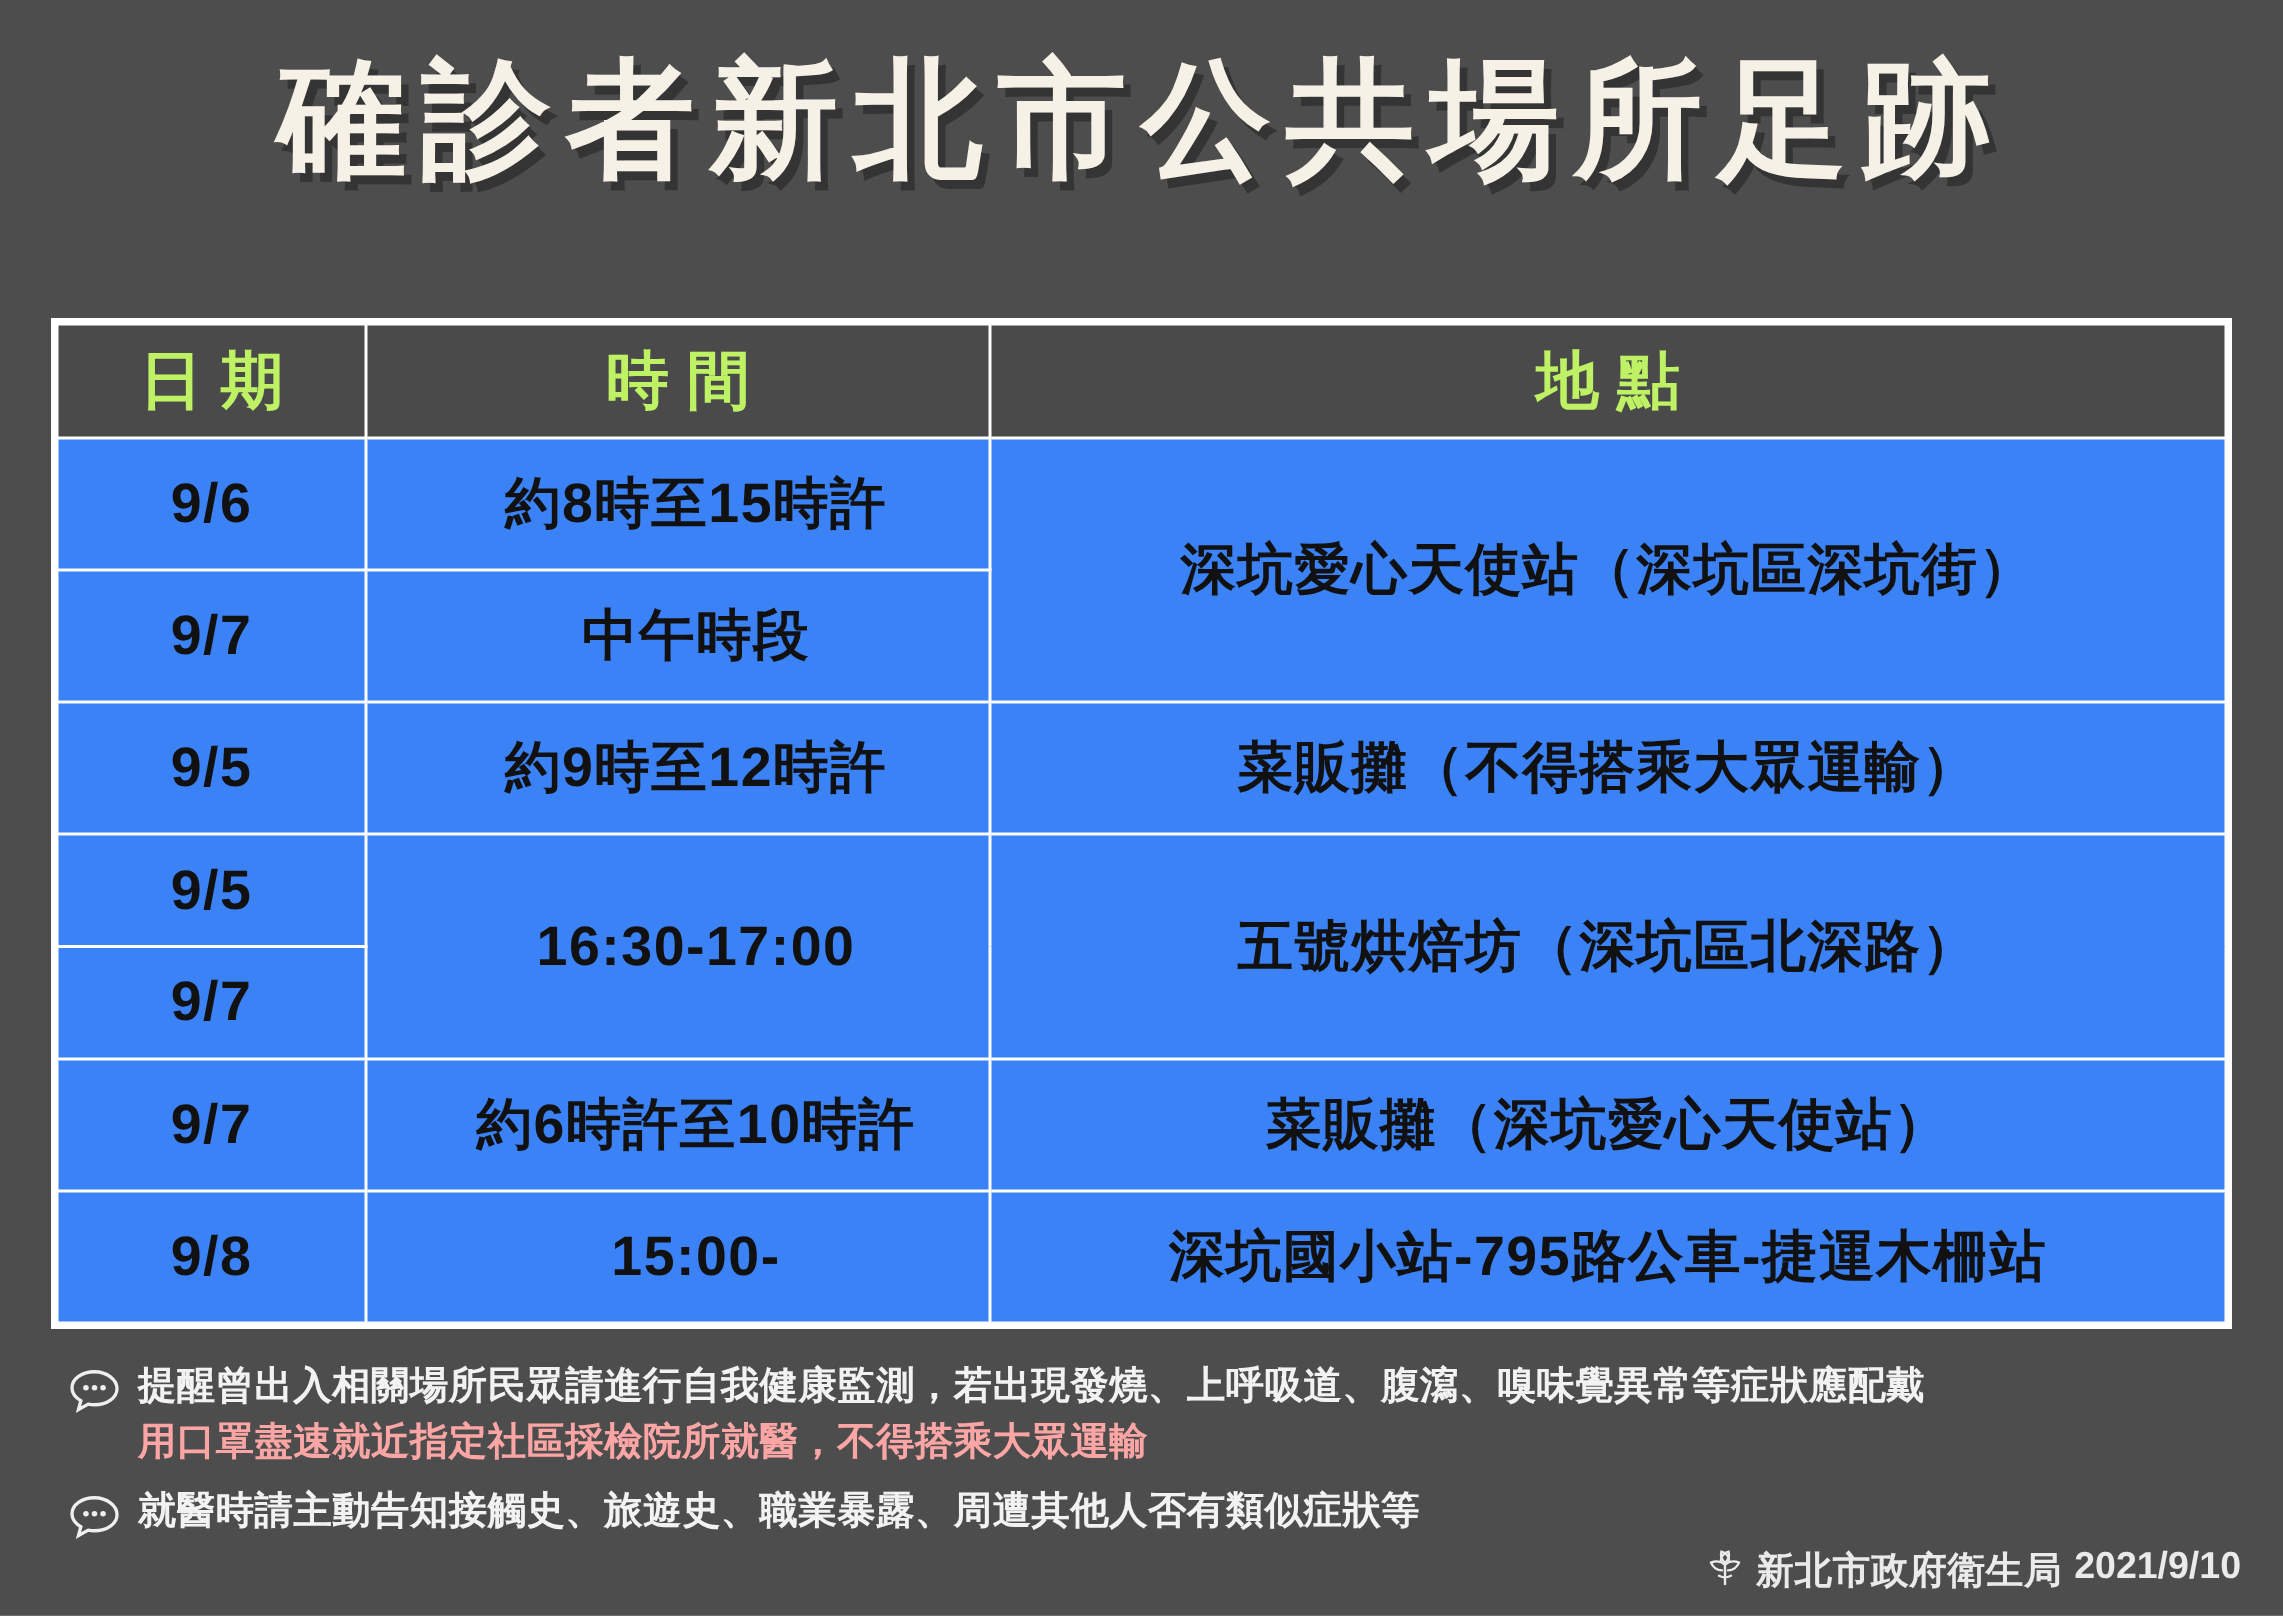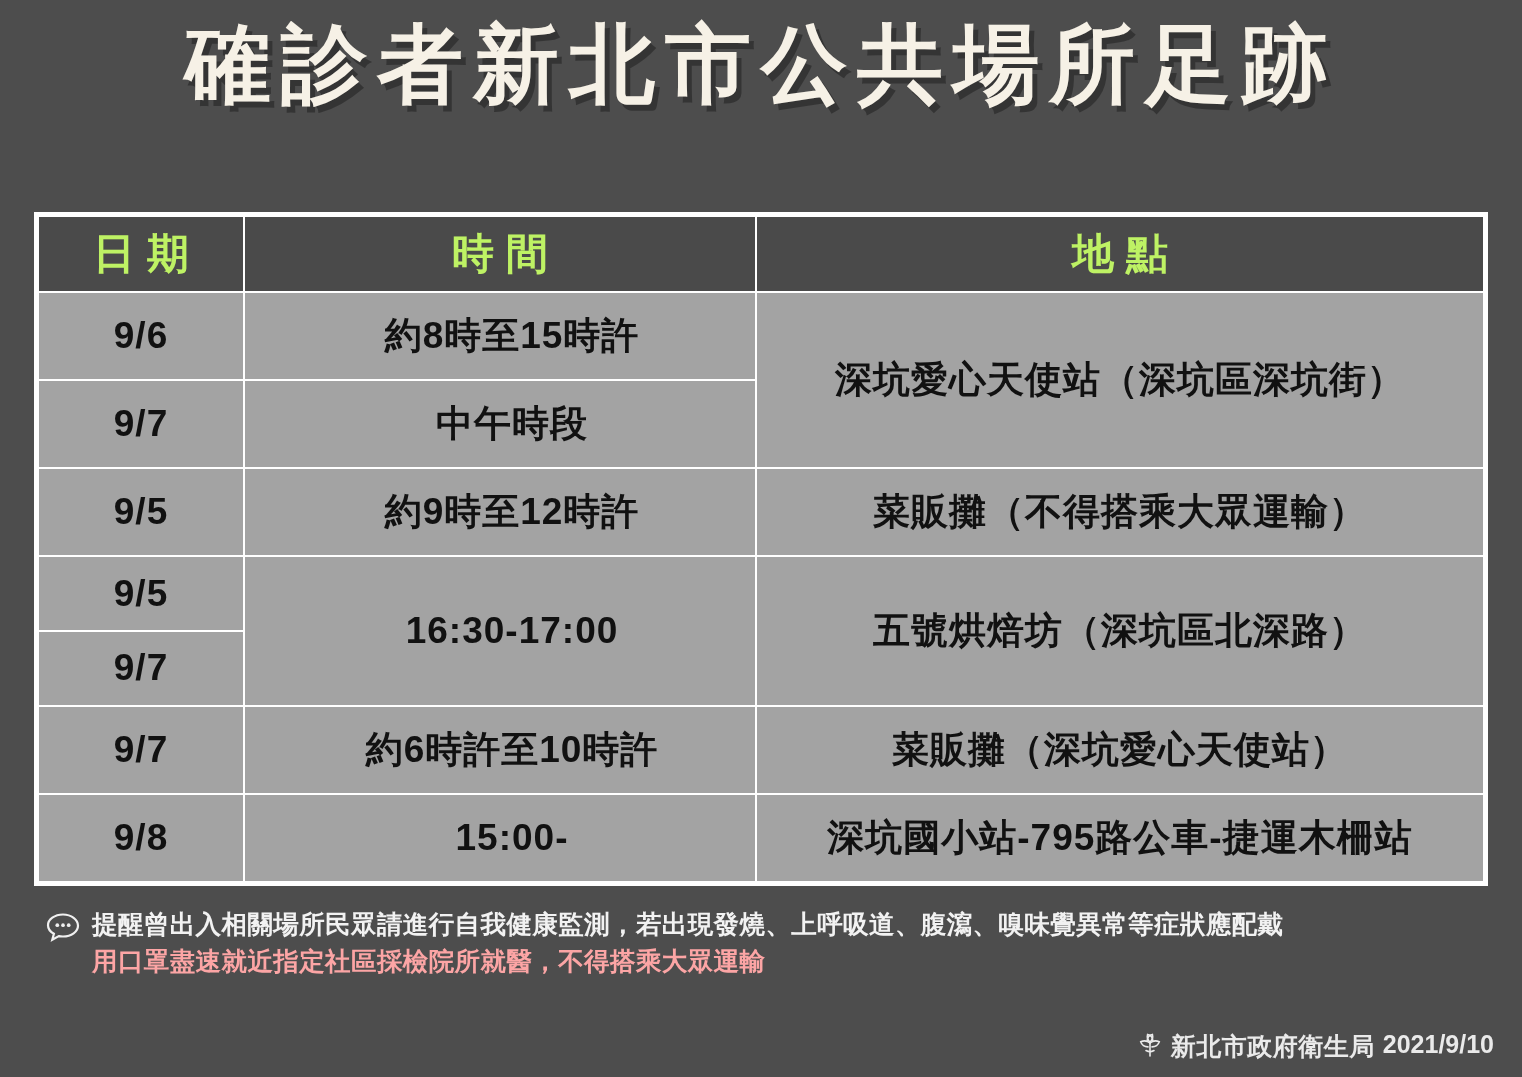--- a/index.html
+++ b/index.html
@@ -9,21 +9,21 @@
     font-family:"Liberation Sans","DejaVu Sans",sans-serif;
     overflow:hidden;
   }
   #poster {
     position:relative;
     width:1522px; height:1077px;
     background:#4d4d4d;
   }
 
   
-  .title-block { text-align:center; padding-top:16px; }
+  .title-block { text-align:center; padding-top:32px; }
   .main-title {
     font-size:86px;
     font-weight:bold;
     color:#f6f1e6;
     letter-spacing:10px;
     line-height:1.12;
     text-shadow:5px 6px 0px rgba(0,0,0,0.32);
     white-space:nowrap;
   }
   .sub-title {
@@ -56,30 +56,30 @@
   }
   table.trace thead th {
     background:#4a4a4a;
     color:#bef264;
     height:76px;
     font-size:42px;
     letter-spacing:12px;
     text-indent:12px;
   }
   table.trace tbody td {
-    background:#a3a3a3;
+    background:#3b82f6;
     color:#111111;
     font-size:37px;
     letter-spacing:1px;
   }
   td.c-date   { width:206px; font-size:37px; letter-spacing:2px; }
   td.c-time   { width:440px;padding-left:24px; }
   td.c-place  { font-size:39px; letter-spacing:1px; }
   th.h-date   { width:206px; }
-  th.h-time   { width:512px; }
+  th.h-time   { width:416px; }
 
   
   .notes {
     position:absolute;
     left:46px; top:906px;
     width:1440px;
     color:#f2f2f2;
   }
   .note-row {
     display:flex;
@@ -192,20 +192,31 @@
           <path d="M17 2.5C8.6 2.5 2 7.3 2 13.2c0 3.5 2.3 6.6 5.9 8.6l-1.6 5.9 6.5-3.6c1.3.3 2.7.4 4.2.4 8.4 0 15-4.8 15-10.7S25.4 2.5 17 2.5z" fill="none" stroke="#efefef" stroke-width="2.2"></path>
           <circle cx="11.3" cy="13.2" r="1.85" fill="#efefef"></circle>
           <circle cx="17" cy="13.2" r="1.85" fill="#efefef"></circle>
           <circle cx="22.7" cy="13.2" r="1.85" fill="#efefef"></circle>
         </svg>
       </span>
       <span class="note-text">提醒曾出入相關場所民眾請進行自我健康監測，若出現發燒、上呼吸道、腹瀉、嗅味覺異常等症狀應配戴</span>
     </div>
     <div class="note-cont">用口罩盡速就近指定社區採檢院所就醫，不得搭乘大眾運輸</div>
 
+    <div class="note-row" style="margin-top:10px;">
+      <span class="bubble-icon">
+        <svg viewBox="0 0 34 30" width="34" height="30" aria-hidden="true">
+          <path d="M17 2.5C8.6 2.5 2 7.3 2 13.2c0 3.5 2.3 6.6 5.9 8.6l-1.6 5.9 6.5-3.6c1.3.3 2.7.4 4.2.4 8.4 0 15-4.8 15-10.7S25.4 2.5 17 2.5z" fill="none" stroke="#efefef" stroke-width="2.2"></path>
+          <circle cx="11.3" cy="13.2" r="1.85" fill="#efefef"></circle>
+          <circle cx="17" cy="13.2" r="1.85" fill="#efefef"></circle>
+          <circle cx="22.7" cy="13.2" r="1.85" fill="#efefef"></circle>
+        </svg>
+      </span>
+      <span class="note-text">就醫時請主動告知接觸史、旅遊史、職業暴露、周遭其他人否有類似症狀等</span>
+    </div>
   </div>
 
   <div class="signature">
     <span class="gov-logo">
       <svg viewBox="0 0 30 30" width="30" height="30" aria-hidden="true">
         <g fill="none" stroke="#eaeaea" stroke-width="1.6" stroke-linecap="round">
           <path d="M15 26V13"></path>
           <path d="M15 13c-2.6-2.2-6.4-2.6-9.3-1.2 1.1 3 4.1 5.1 7.3 5.1"></path>
           <path d="M15 13c2.6-2.2 6.4-2.6 9.3-1.2-1.1 3-4.1 5.1-7.3 5.1"></path>
           <path d="M15 12c-2.1-1.9-3.1-4.8-2.4-7.5 2.9.6 5 3.1 5.2 6"></path>

